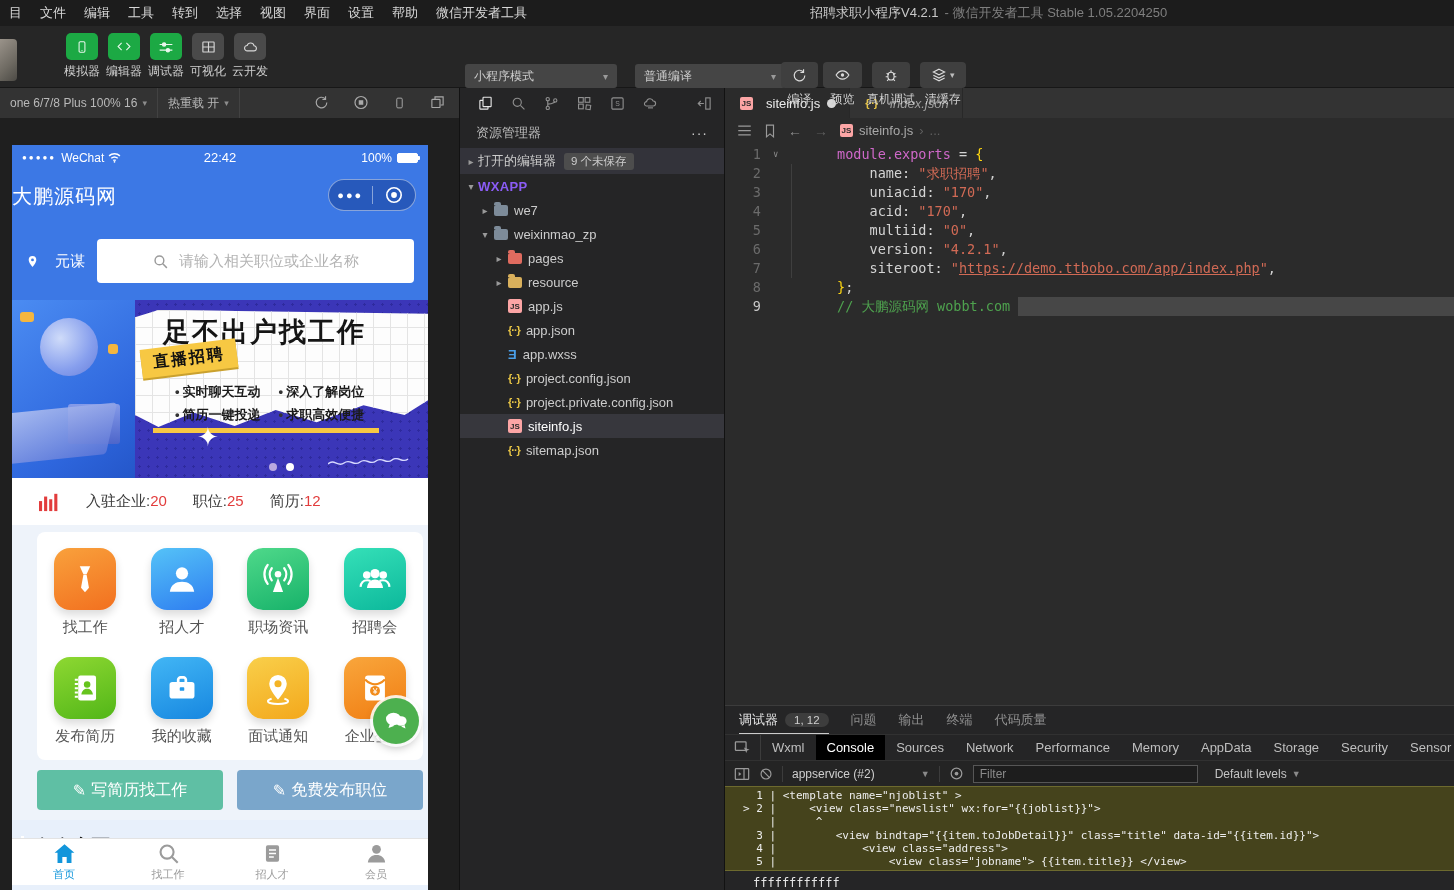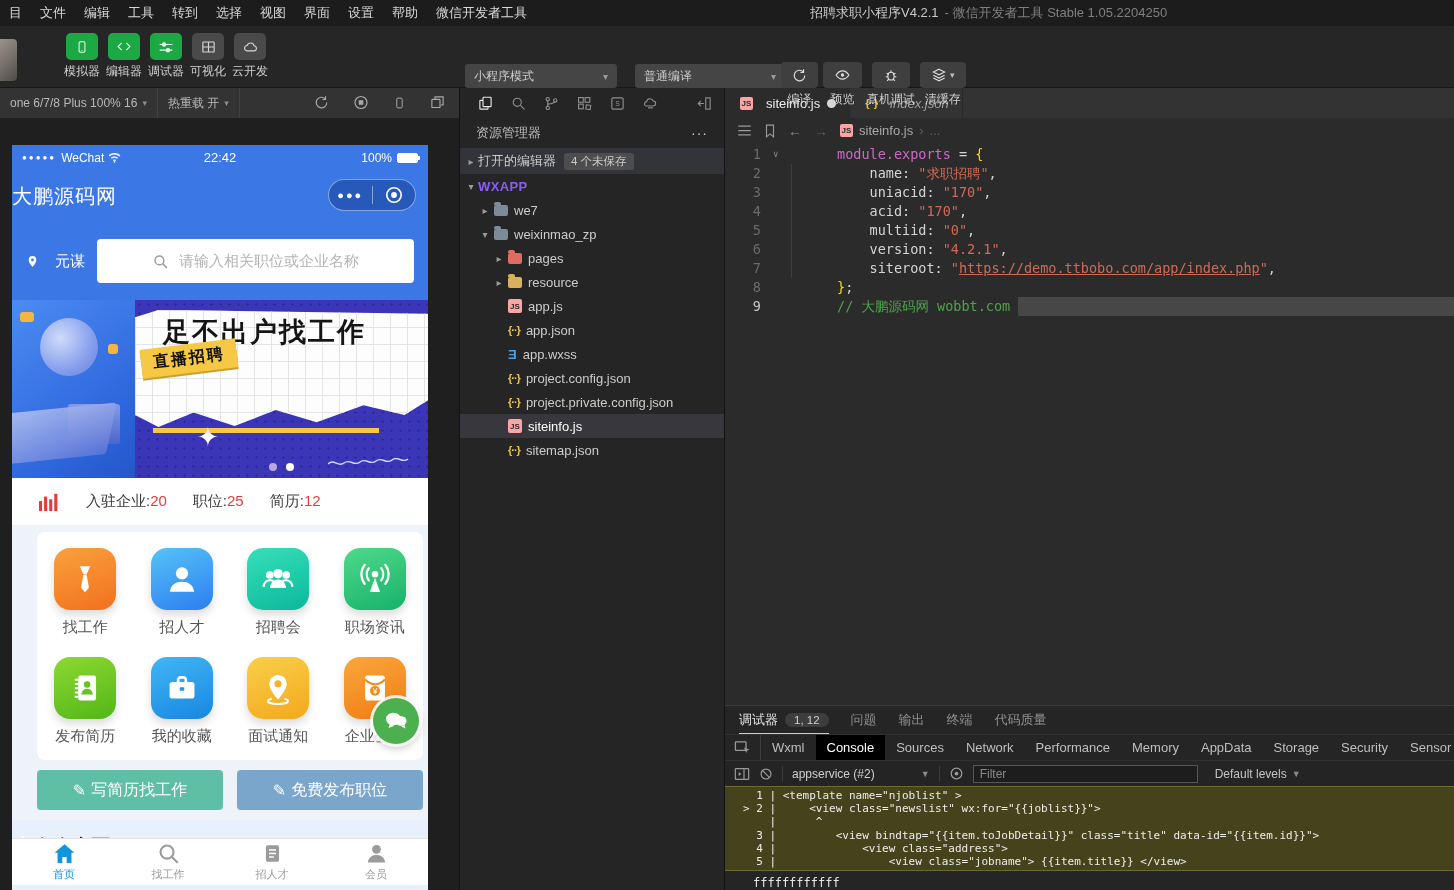--- a/index.html
+++ b/index.html
@@ -406,20 +406,24 @@
             <div class="globe"></div>
             <div class="lap2"></div>
             <div class="laptop"></div>
             <div class="blob-o" style="left:8px;top:12px;"></div>
             <div class="blob-o" style="left:96px;top:44px;width:10px;"></div>
           </div>
           <div class="banner-right">
             <div class="torn"></div>
             <div class="bn-title">足不出户找工作</div>
             <div class="bn-badge">直播招聘</div>
+            <div class="bn-bullets" id="bn-bullets">
+                <div><span class="dotb">•</span>实时聊天互动<span class="gap"></span><span class="dotb">•</span>深入了解岗位</div>
+                <div><span class="dotb">•</span>简历一键投递<span class="gap"></span><span class="dotb">•</span>求职高效便捷</div>
+              </div>
             <div class="bn-bar"></div>
             <div class="bn-spark">✦</div>
             <div class="bn-wave">
                 <svg width="90" height="10" viewBox="0 0 90 10" fill="none" stroke="#d8daff" stroke-width="1.4">
                   <path d="M0 6c6-6 10 4 16-1s10 4 16-1 10 4 16-1 10 4 16-1 10 4 16-1"></path>
                 </svg>
               </div>
             <div class="bn-dots" id="bn-dots">
                 <span class="bn-dot" style="background: rgb(185, 168, 224);"></span>
                 <span class="bn-dot" style="background: rgb(255, 255, 255);"></span>
@@ -459,40 +463,40 @@
               <div class="gcell">
                 <div class="gicon" style="background: linear-gradient(160deg, rgb(85, 195, 248), rgb(46, 125, 240));">
                   <svg width="34" height="34" viewBox="0 0 24 24">
                     <circle cx="12" cy="8" r="4.3" fill="#fff"></circle>
                     <path d="M3.4 21c.6-4.9 4.2-7.1 8.6-7.1s8 2.2 8.6 7.1z" fill="#fff"></path>
                   </svg>
                 </div>
                 <div class="glabel">招人才</div>
               </div>
               <div class="gcell">
+                <div class="gicon" style="background: linear-gradient(160deg, rgb(79, 217, 138), rgb(23, 178, 106));">
+                  <svg width="34" height="34" viewBox="0 0 24 24">
+                    <circle cx="12" cy="8.6" r="2.3" fill="#fff"></circle>
+                    <path d="M12 11.2l3.6 10H8.4z" fill="#fff"></path>
+                    <path d="M7.6 4.4a7.2 7.2 0 000 8.6M16.4 4.4a7.2 7.2 0 010 8.6M4.7 2a11 11 0 000 13.4M19.3 2a11 11 0 010 13.4" stroke="#fff" stroke-width="1.6" fill="none" stroke-linecap="round"></path>
+                  </svg>
+                </div>
+                <div class="glabel">职场资讯</div>
+              </div>
+              <div class="gcell">
                 <div class="gicon" style="background: linear-gradient(160deg, rgb(53, 224, 184), rgb(12, 184, 155));">
                   <svg width="34" height="34" viewBox="0 0 24 24">
                     <circle cx="6.2" cy="9.2" r="2.7" fill="#fff"></circle>
                     <circle cx="17.8" cy="9.2" r="2.7" fill="#fff"></circle>
                     <path d="M1.8 17.6c.3-3.1 2.1-4.7 4.7-4.7.9 0 1.7.2 2.3.5M22.2 17.6c-.3-3.1-2.1-4.7-4.7-4.7-.9 0-1.7.2-2.3.5" stroke="#fff" stroke-width="1.5" fill="none"></path>
                     <circle cx="12" cy="8.2" r="3.3" fill="#fff"></circle>
                     <path d="M6.3 18.4c.5-4.1 2.8-6 5.7-6s5.2 1.9 5.7 6z" fill="#fff"></path>
                   </svg>
                 </div>
                 <div class="glabel">招聘会</div>
-              </div>
-              <div class="gcell">
-                <div class="gicon" style="background: linear-gradient(160deg, rgb(79, 217, 138), rgb(23, 178, 106));">
-                  <svg width="34" height="34" viewBox="0 0 24 24">
-                    <circle cx="12" cy="8.6" r="2.3" fill="#fff"></circle>
-                    <path d="M12 11.2l3.6 10H8.4z" fill="#fff"></path>
-                    <path d="M7.6 4.4a7.2 7.2 0 000 8.6M16.4 4.4a7.2 7.2 0 010 8.6M4.7 2a11 11 0 000 13.4M19.3 2a11 11 0 010 13.4" stroke="#fff" stroke-width="1.6" fill="none" stroke-linecap="round"></path>
-                  </svg>
-                </div>
-                <div class="glabel">职场资讯</div>
               </div>
               <div class="gcell">
                 <div class="gicon" style="background: linear-gradient(160deg, rgb(142, 216, 50), rgb(82, 182, 24));">
                   <svg width="34" height="34" viewBox="0 0 24 24">
                     <rect x="7.2" y="3.2" width="12.6" height="17.6" rx="1.6" fill="#fff"></rect>
                     <path d="M4.8 6.2h2.2M4.8 9.2h2.2M4.8 12.2h2.2M4.8 15.2h2.2M4.8 18.2h2.2" stroke="#fff" stroke-width="1.5"></path>
                     <circle cx="13.5" cy="9.6" r="2.3" fill="#66c41e"></circle>
                     <path d="M9.4 16.6c.5-2.8 2.1-4 4.1-4s3.6 1.2 4.1 4z" fill="#66c41e"></path>
                   </svg>
                 </div>
@@ -646,21 +650,21 @@
             </svg>
           </span>
         </div>
       <div class="exp-head">
         <span>资源管理器</span>
         <span class="more">···</span>
       </div>
       <div class="trow openrow">
         <span class="chev" style="margin-left:4px">▸</span>
         <span>打开的编辑器</span>
-        <span class="badge">4 个未保存</span>
+        <span class="badge">9 个未保存</span>
       </div>
       <div class="trow">
         <span class="chev" style="margin-left:4px">▾</span>
         <span class="rootlbl">WXAPP</span>
       </div>
       <div id="filetree">
           <div class="trow" style="padding-left: 18px;">
             <span class="chev">▸</span>
             <span class="fico">
               <span class="folder" style="background: rgb(125, 139, 153);"></span>

